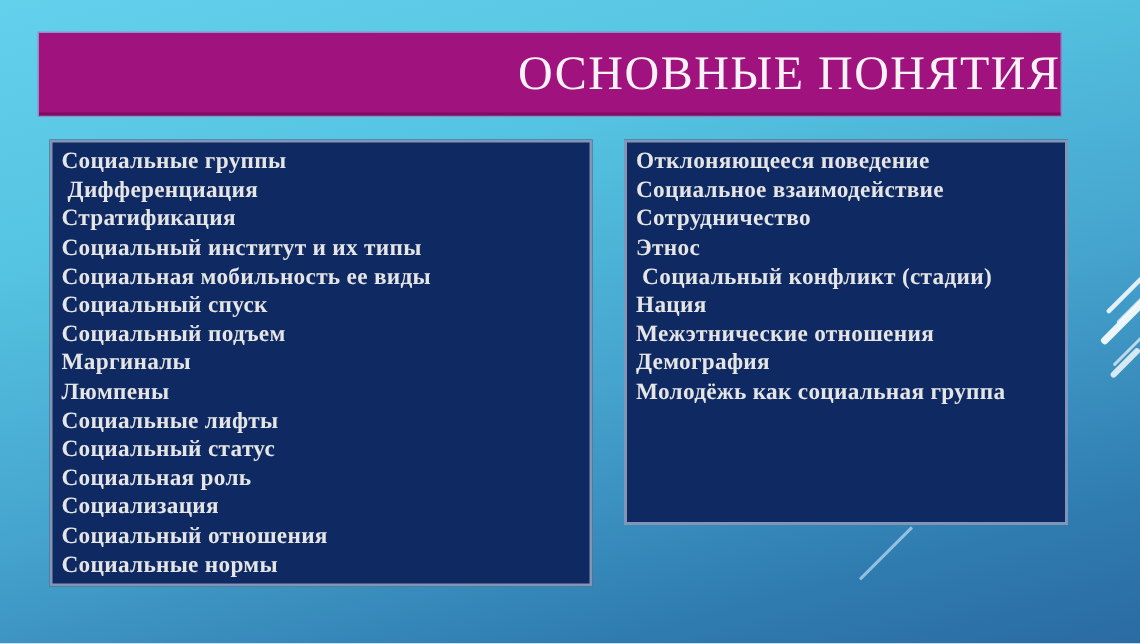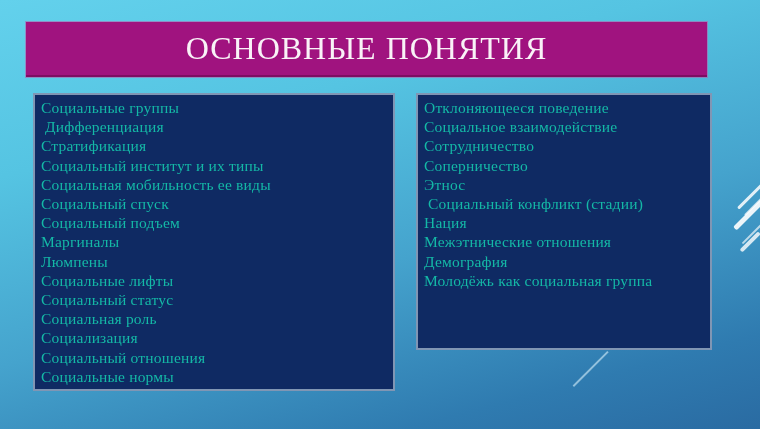--- a/index.html
+++ b/index.html
@@ -15,44 +15,44 @@
     position: absolute;
     left: 26px;
     top: 22px;
     width: 681px;
     height: 53px;
     background: #a0137f;
     border-bottom: 2px solid #7d0d63;
     box-shadow: 0 0 0 1px rgba(186, 90, 169, 0.55);
     display: flex;
     align-items: center;
-    justify-content: center;
+    justify-content: flex-end;
   }
   .title-text {
     color: #f9f2f7;
     font-size: 32px;
     font-weight: 400;
     letter-spacing: 1px;
     white-space: nowrap;
   }
   .panel {
     position: absolute;
     top: 93px;
     background: #0f2a63;
     border: 2px solid #8096b4;
     box-sizing: border-box;
     padding: 3px 0 0 6px;
     overflow: hidden;
   }
   .panel-left  { left: 33px;  width: 362px; height: 298px; }
   .panel-right { left: 416px; width: 296px; height: 257px; }
   .list-item {
-    color: #14b8a6;
+    color: #e5e5e5;
     font-size: 15.5px;
-    font-weight: 400;
+    font-weight: 700;
     line-height: 19.2px;
     white-space: pre-wrap;
     letter-spacing: 0.2px;
   }
   .streak {
     position: absolute;
     background: #ffffff;
     border-radius: 2px;
     transform: rotate(-45deg);
   }
@@ -95,21 +95,20 @@
       <div class="list-item">Социальная роль</div>
       <div class="list-item">Социализация</div>
       <div class="list-item">Социальный отношения</div>
       <div class="list-item">Социальные нормы</div>
     </div>
 
   <div class="panel panel-right">
       <div class="list-item">Отклоняющееся поведение</div>
       <div class="list-item">Социальное взаимодействие</div>
       <div class="list-item">Сотрудничество</div>
-      <div class="list-item">Соперничество</div>
       <div class="list-item">Этнос</div>
       <div class="list-item"> Социальный конфликт (стадии)</div>
       <div class="list-item">Нация</div>
       <div class="list-item">Межэтнические отношения</div>
       <div class="list-item">Демография</div>
       <div class="list-item">Молодёжь как социальная группа</div>
     </div>
 
   <div class="streak s1"></div>
   <div class="streak s2"></div>

